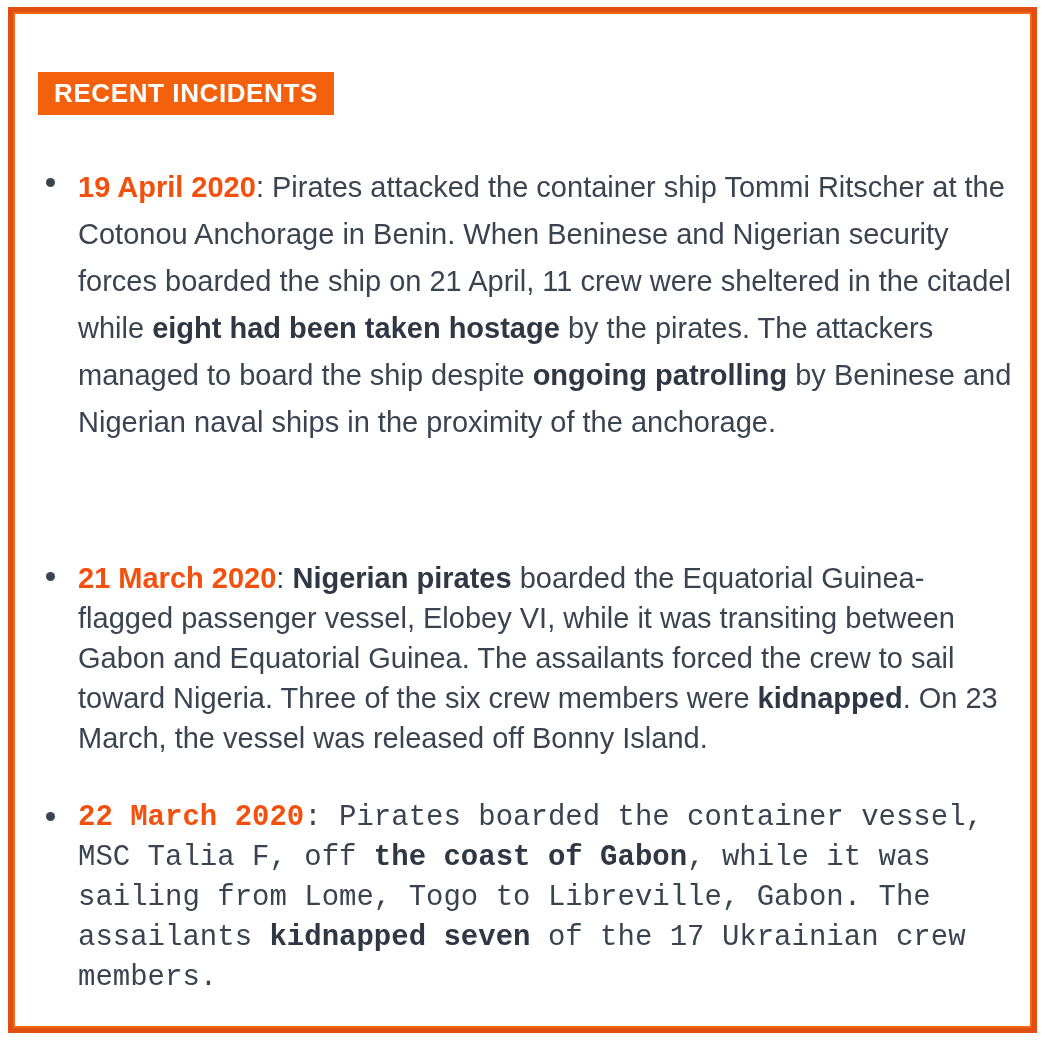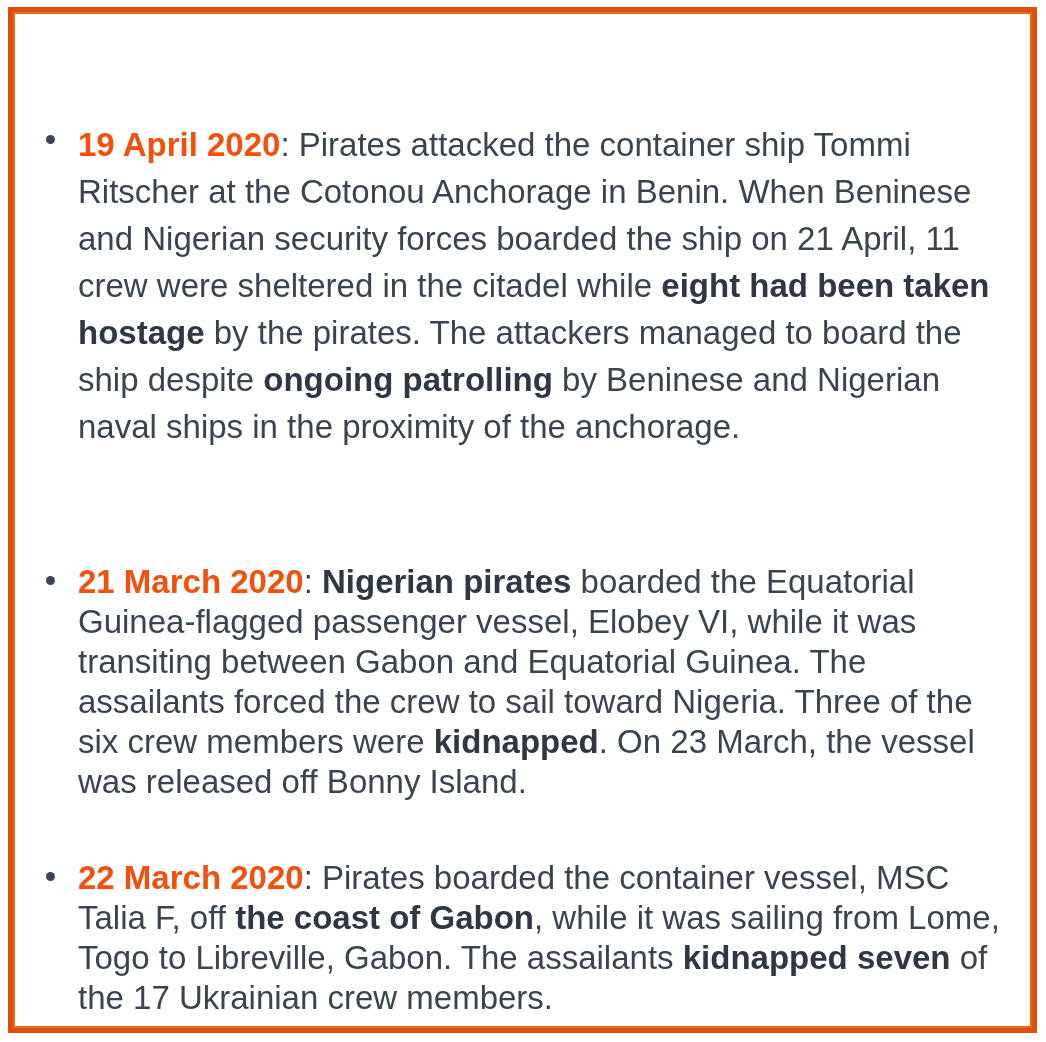--- a/index.html
+++ b/index.html
@@ -58,21 +58,21 @@
   
   .incident-list {
     list-style: none;
     margin: 0;
     padding: 0;
   }
   .incident {
     position: relative;
     padding-left: 40px;
     color: #3A4451;
-    font-size: 33px;
+    font-size: 29px;
   }
   .incident .bullet {
     position: absolute;
     left: 8px;
     top: 14px;
     width: 9px;
     height: 9px;
     border-radius: 50%;
     background: #3A4451;
   }
@@ -84,30 +84,31 @@
     font-weight: bold;
   }
   .b {
     font-weight: bold;
     color: #2E3743;
   }
 
   
   #incident-0 { margin-top: 49px; line-height: 47px; }
   #incident-1 { margin-top: 112px; line-height: 40px; }
-  #incident-2 { margin-top: 56px; line-height: 40px; }
+  #incident-2 { margin-top: 40px; line-height: 40px; font-family: Liberation Mono, monospace; }
 </style>
 </head>
 <body>
 
 <div class="frame">
   <div class="frame-inner-tint"></div>
 
   <div class="content">
 
+    <div class="banner">RECENT INCIDENTS</div>
 
     <ul class="incident-list" id="incident-list">
         <li class="incident" id="incident-0">
           <span class="bullet"></span>
           <span class="body"><span class="date">19 April 2020</span><span>: </span><span>Pirates attacked the container ship Tommi Ritscher at the Cotonou Anchorage in Benin. When Beninese and Nigerian security forces boarded the ship on 21 April, 11 crew were sheltered in the citadel while </span><span class="b">eight had been taken hostage</span><span> by the pirates. The attackers managed to board the ship despite </span><span class="b">ongoing patrolling</span><span> by Beninese and Nigerian naval ships in the proximity of the anchorage.</span></span>
         </li>
         <li class="incident" id="incident-1">
           <span class="bullet"></span>
           <span class="body"><span class="date">21 March 2020</span><span>: </span><span class="b">Nigerian pirates</span><span> boarded the Equatorial Guinea-flagged passenger vessel, Elobey VI, while it was  transiting between Gabon and Equatorial Guinea. The assailants forced the crew to sail toward Nigeria. Three of the six crew members were </span><span class="b">kidnapped</span><span>. On 23 March, the vessel was released off Bonny Island.</span></span>
         </li>

